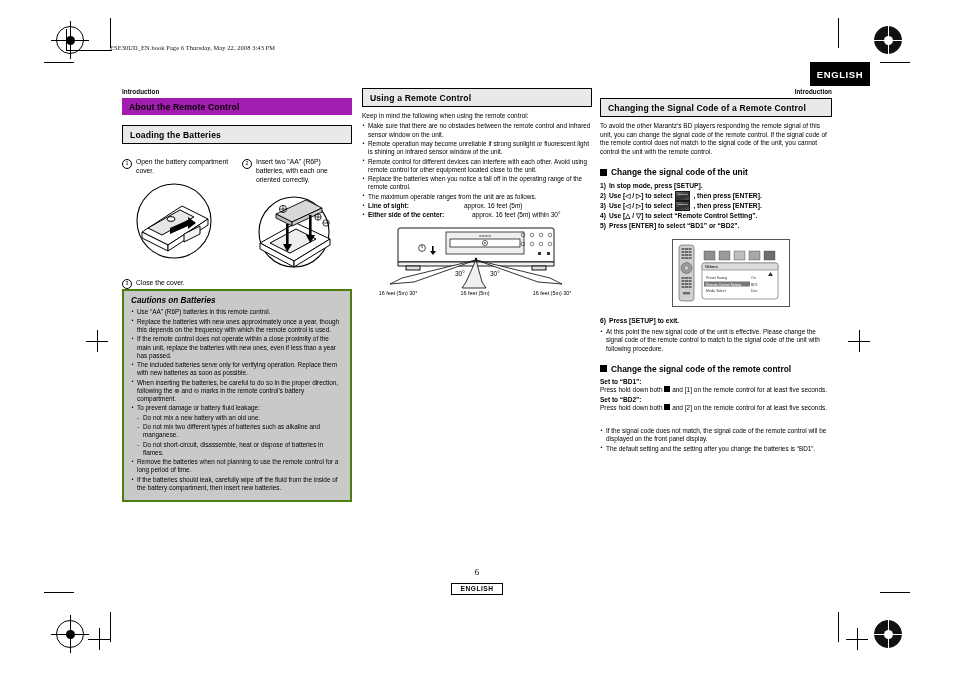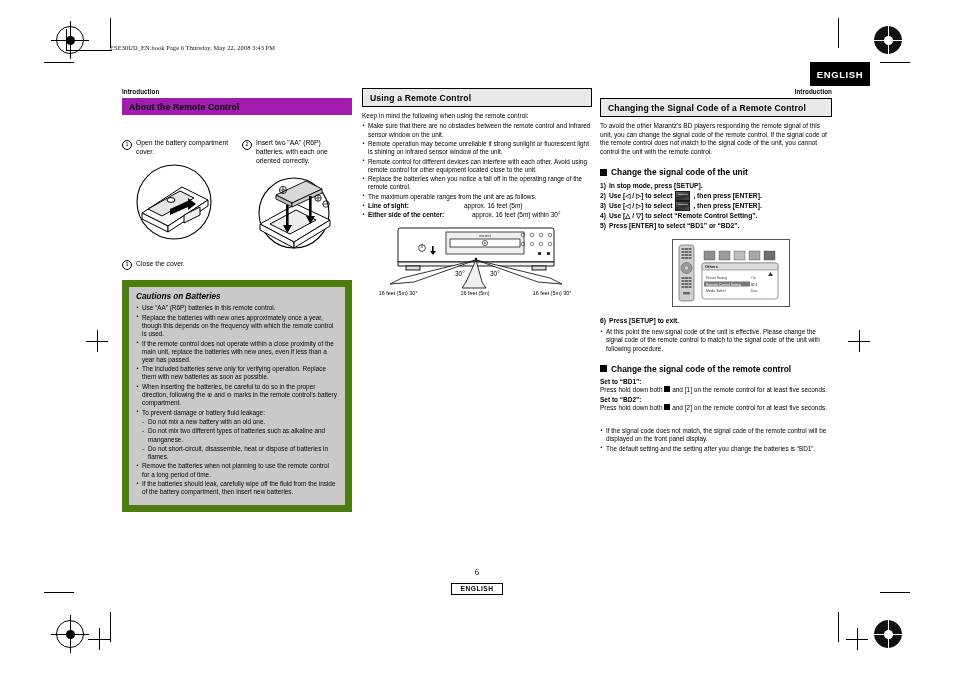--- a/index.html
+++ b/index.html
@@ -164,24 +164,24 @@
   .step-fig { margin-top: 6px; }
   .step-close {
     display: flex;
     gap: 4px;
     font-size: 6.8px;
     margin-top: 6px;
   }
 
   
   .cautions {
-    border: 7px solid #4d7c0f;
+    border: 2px solid #4d7c0f;
     background: #c9c9c9;
     padding: 5px 7px 7px 7px;
-    margin-top: 10px;
+    margin-top: 0;
   }
   .cautions h4 {
     margin: 0 0 3px 0;
     font-size: 8.2px;
     font-style: italic;
     font-weight: bold;
   }
   ul.tight {
     margin: 0;
     padding: 0;
@@ -353,20 +353,21 @@
   <div class="book-rule"></div>
   <div class="book-rule2"></div>
   <div class="book-line">ESE30UD_EN.book  Page 6  Thursday, May 22, 2008  3:43 PM</div>
 
   <div class="english-tab">ENGLISH</div>
 
   <div class="col col-left">
     <div class="eyebrow">Introduction</div>
     <div class="bar-gray">About the Remote Control</div>
     <div class="spacer-10"></div>
+    <div class="bar-outline">Loading the Batteries</div>
 
     <div class="steps">
       <div class="step">
         <div class="step-head">
           <span class="circnum">1</span>
           <span>Open the battery compartment cover.</span>
         </div>
         <div class="step-fig">
           <svg width="104" height="78" viewBox="0 0 104 78">
             <circle cx="52" cy="39" r="37" fill="#fff" stroke="#000" stroke-width="1.1"></circle>

